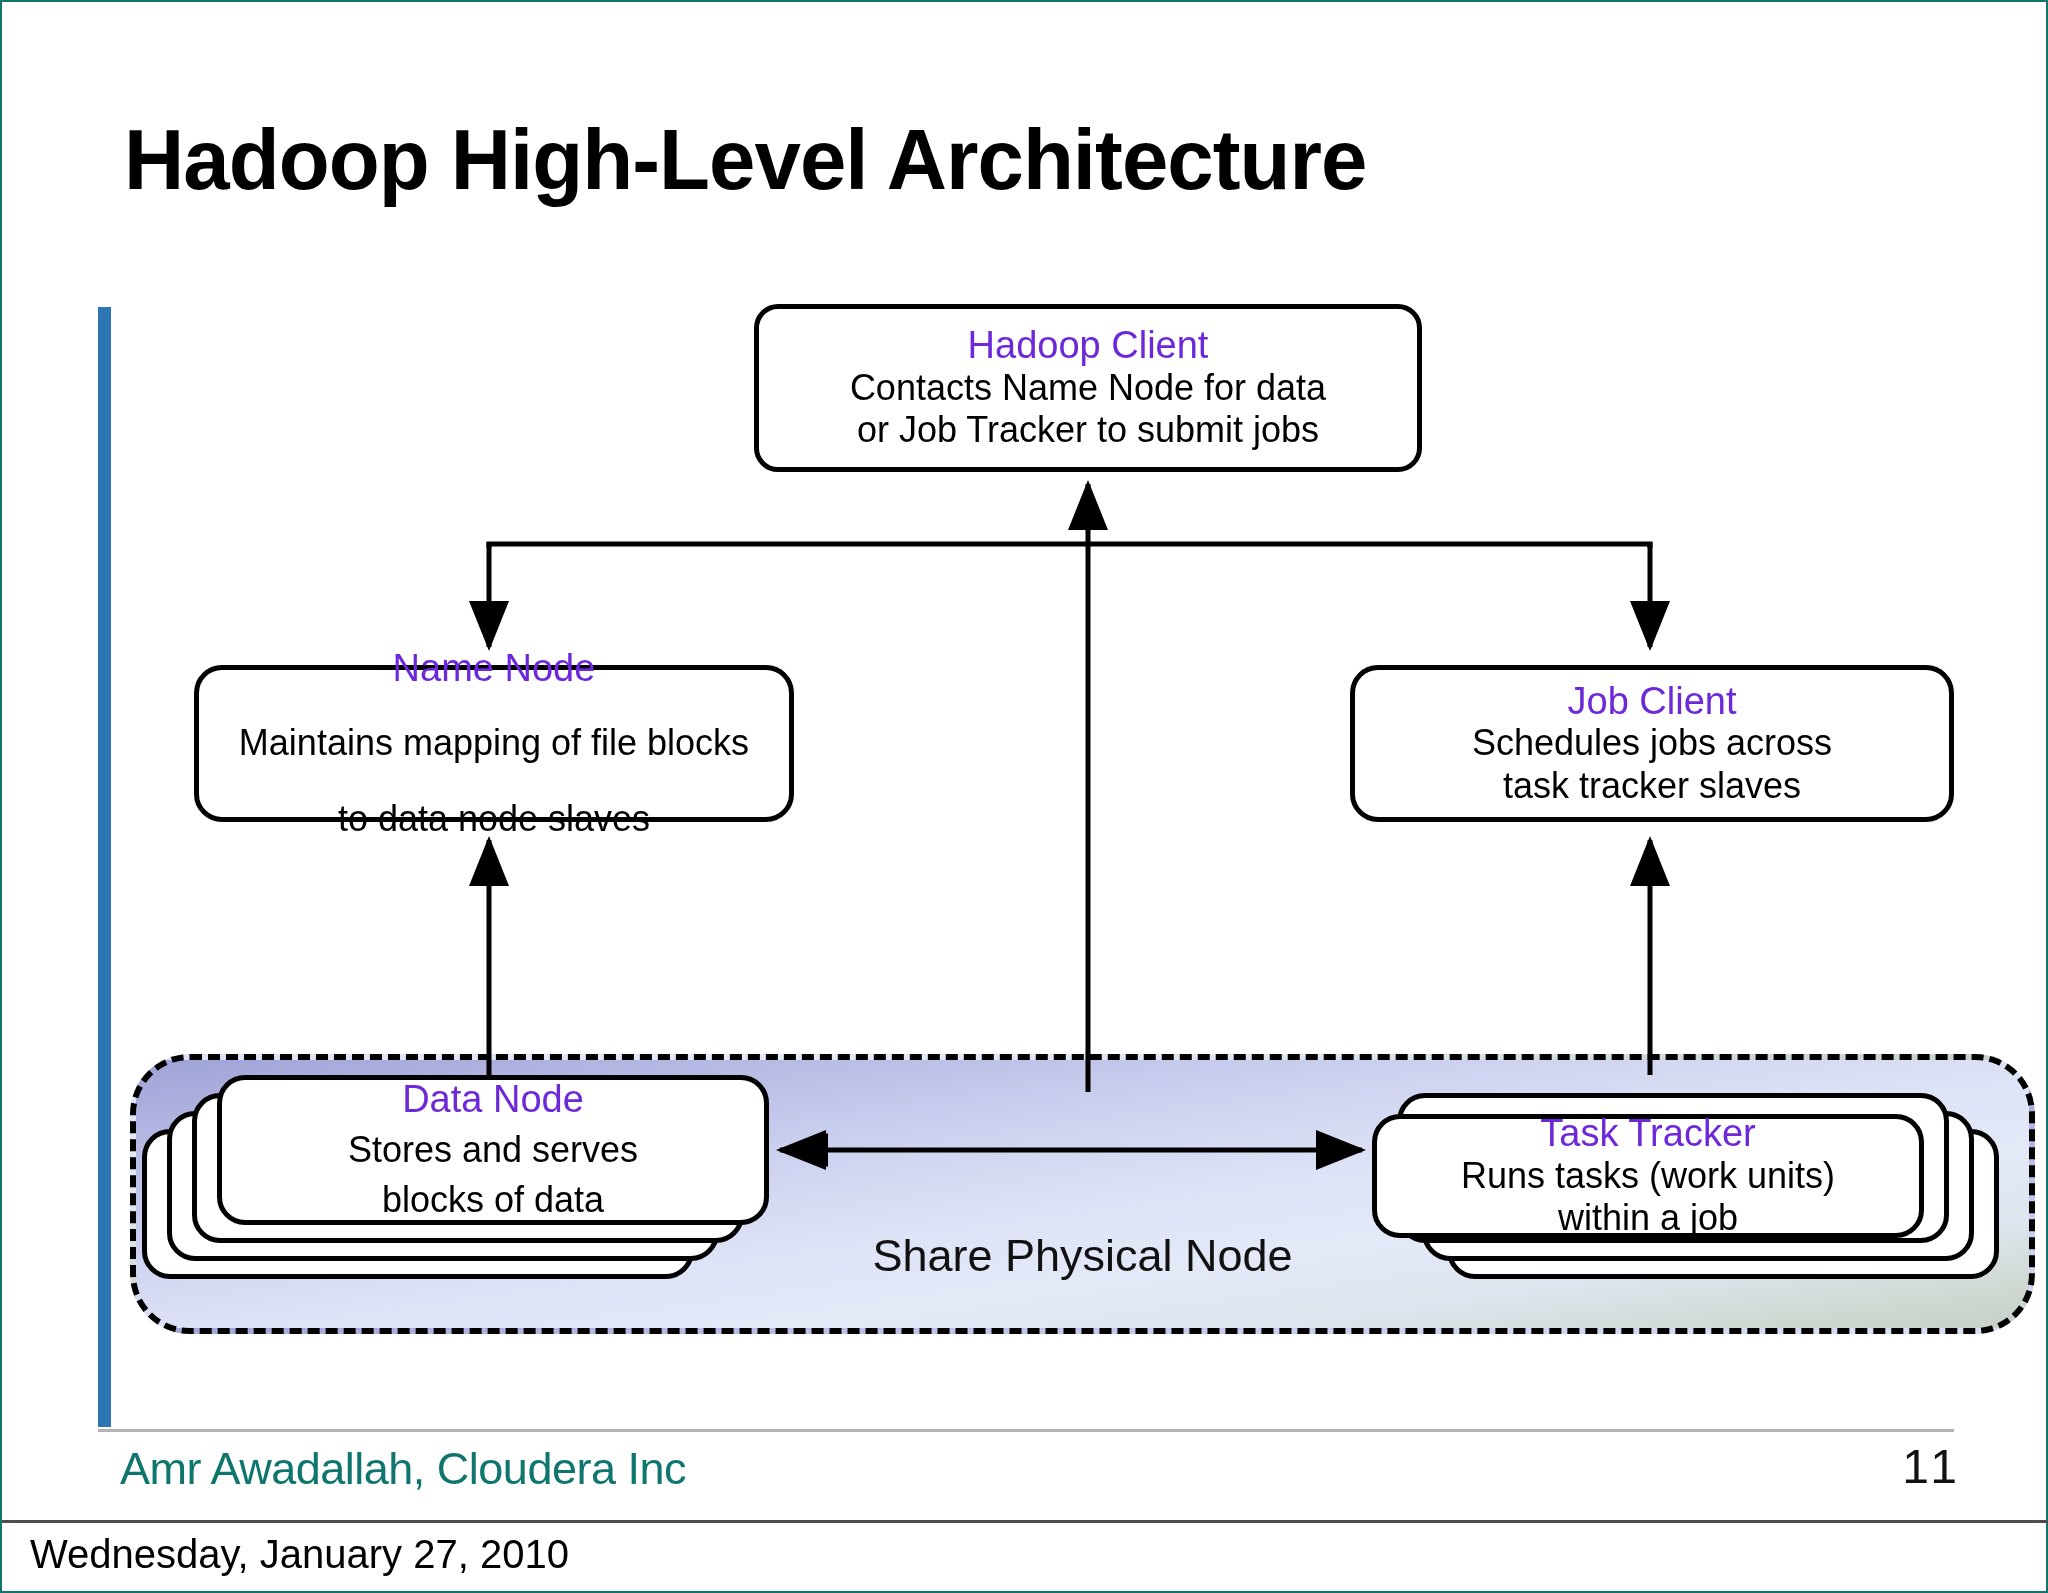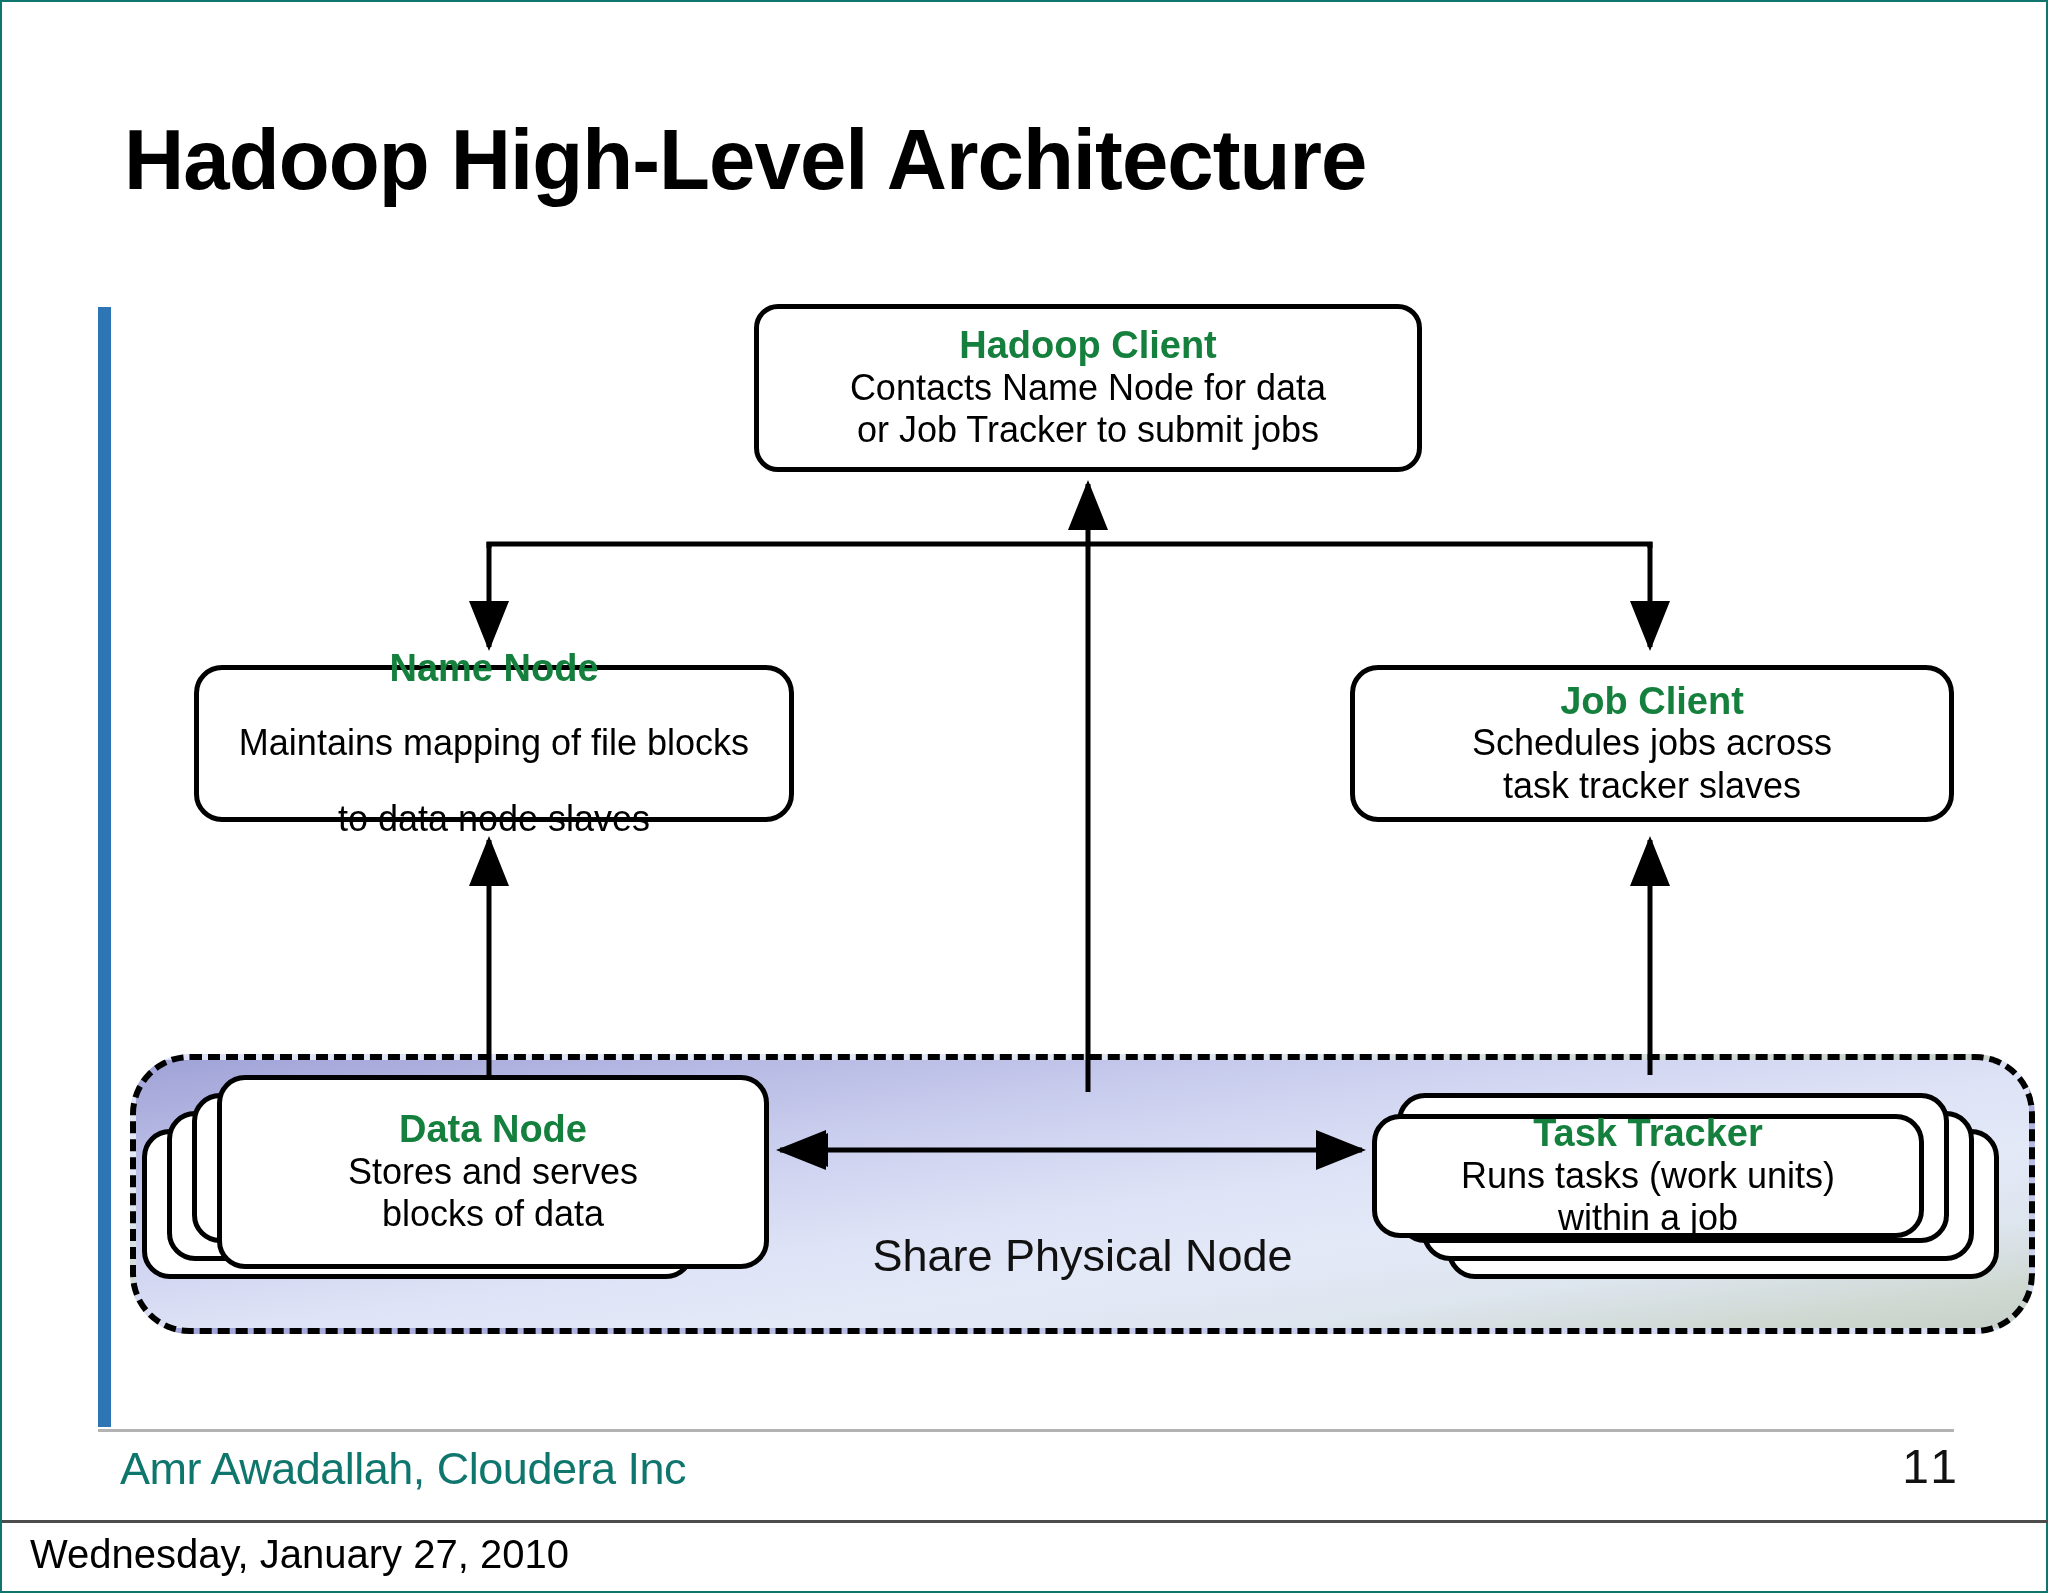--- a/index.html
+++ b/index.html
@@ -104,22 +104,22 @@
     border-radius: 28px;
     text-align: center;
     display: flex;
     flex-direction: column;
     justify-content: center;
     align-items: center;
     z-index: 6;
   }
   .node-title {
     font-size: 38px;
-    font-weight: bold;
-    color: #15803d;
+    font-weight: normal;
+    color: #6d28d9;
     line-height: 1.12;
     white-space: nowrap;
   }
   .node-line {
     font-size: 36px;
     color: #000000;
     line-height: 1.18;
     white-space: nowrap;
   }
 
@@ -141,21 +141,22 @@
   #box-job-tracker {
     left: 1348px;
     top: 663px;
     width: 604px;
     height: 157px;
   }
   #box-data-node {
     left: 215px;
     top: 1073px;
     width: 552px;
-    height: 194px;
+    height: 150px;
+    gap: 8px;
   }
   #box-task-tracker {
     left: 1370px;
     top: 1112px;
     width: 552px;
     height: 124px;
   }
 
   
   #shared-node-region {

